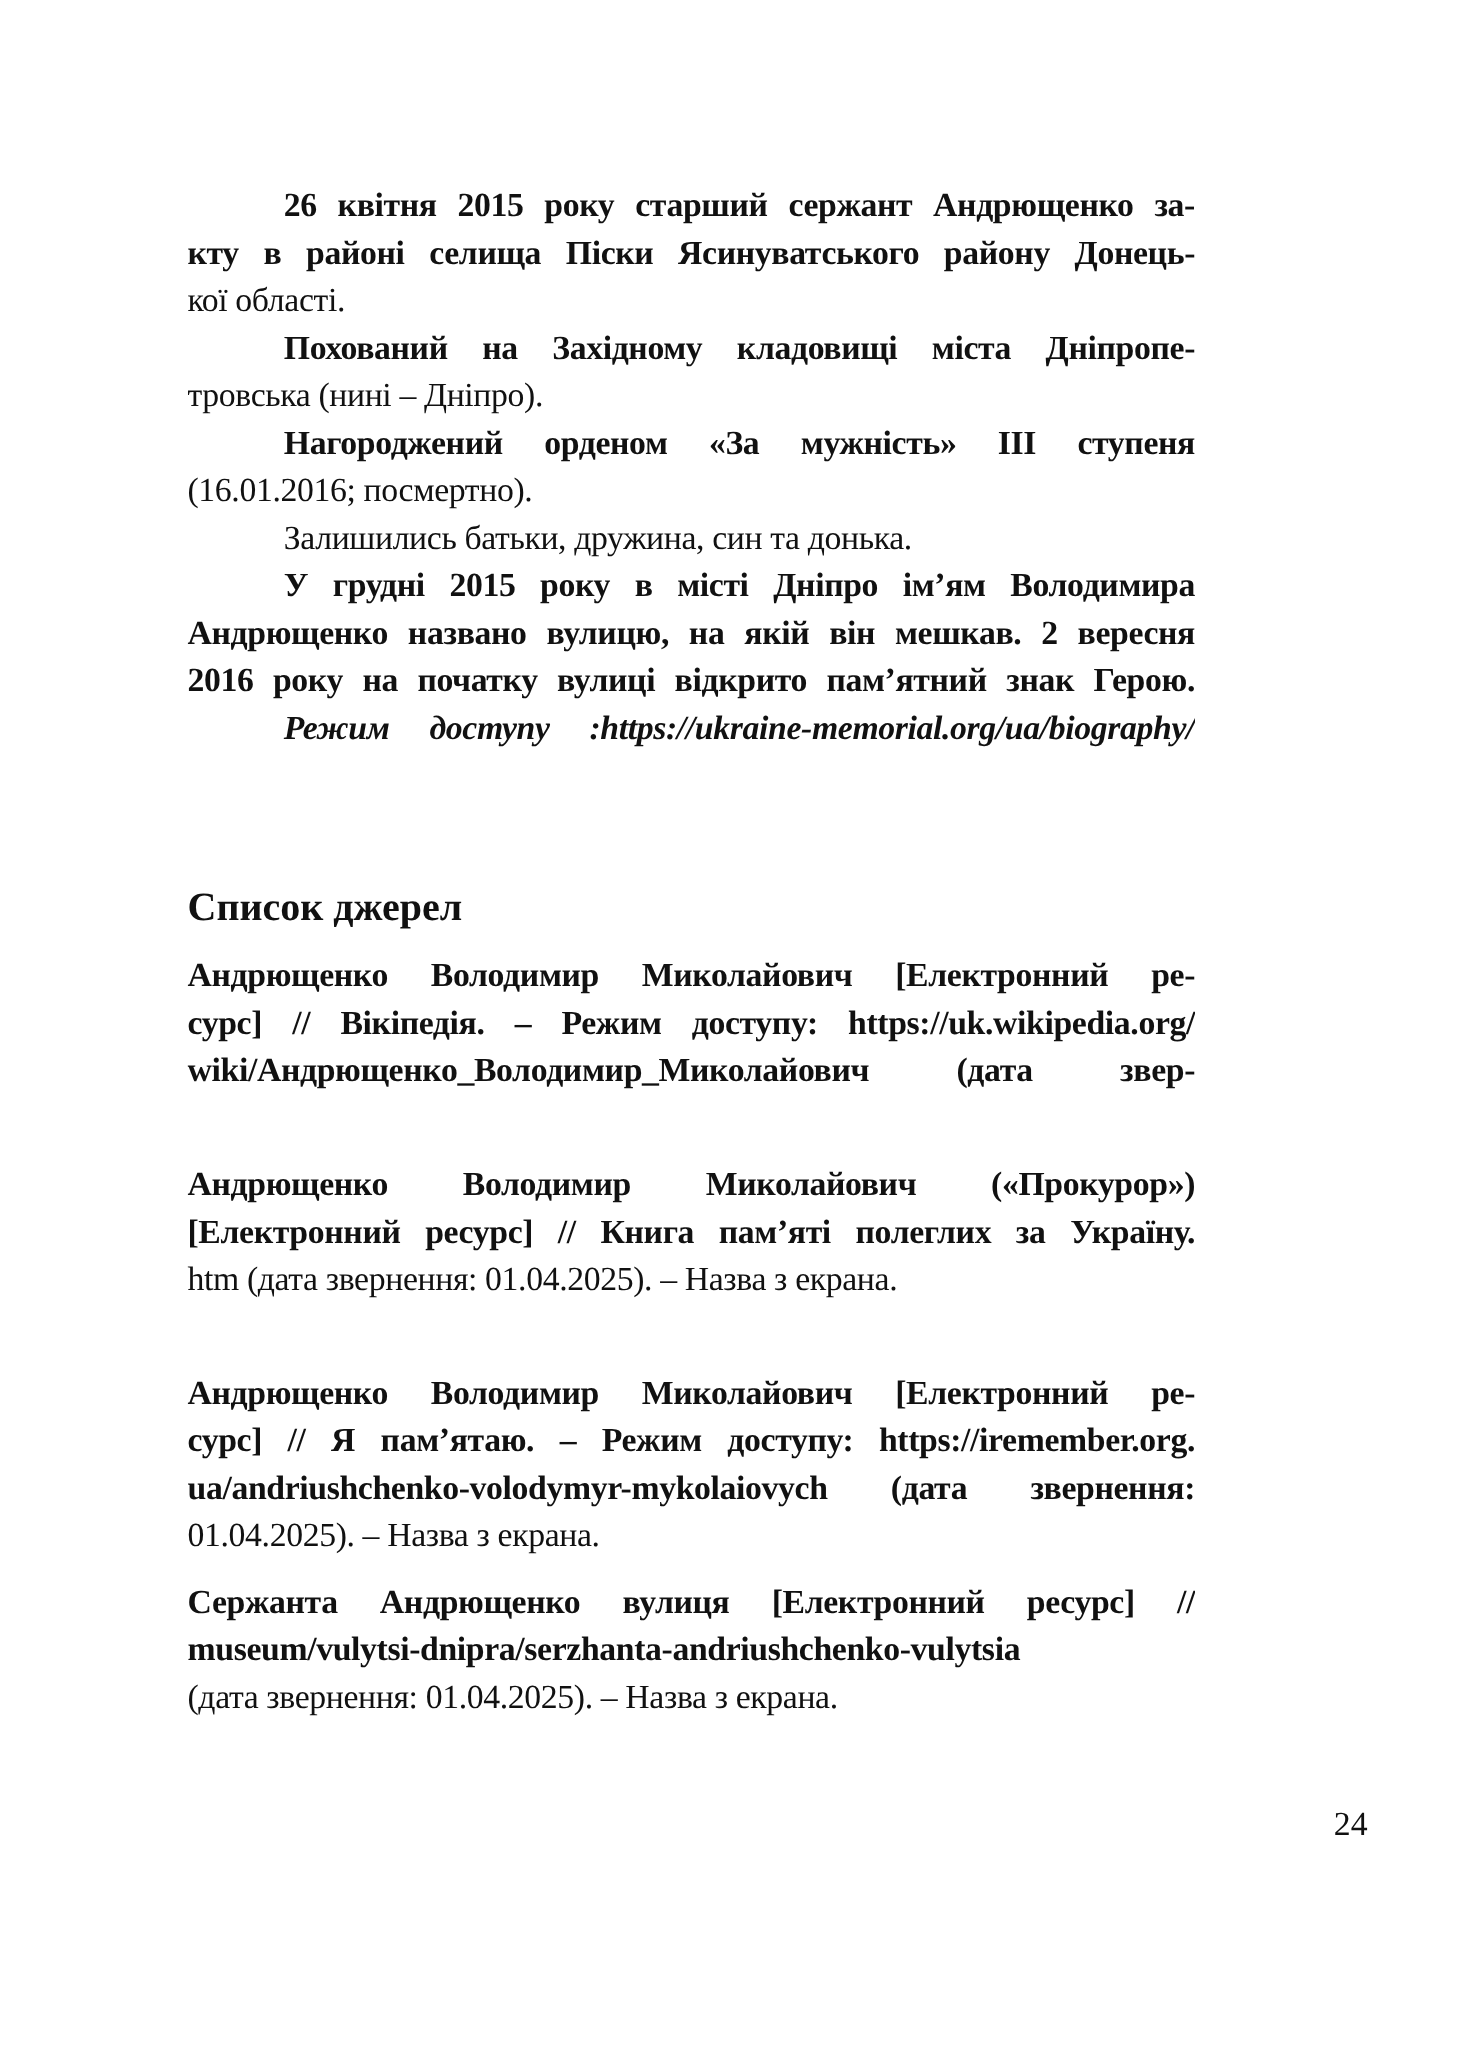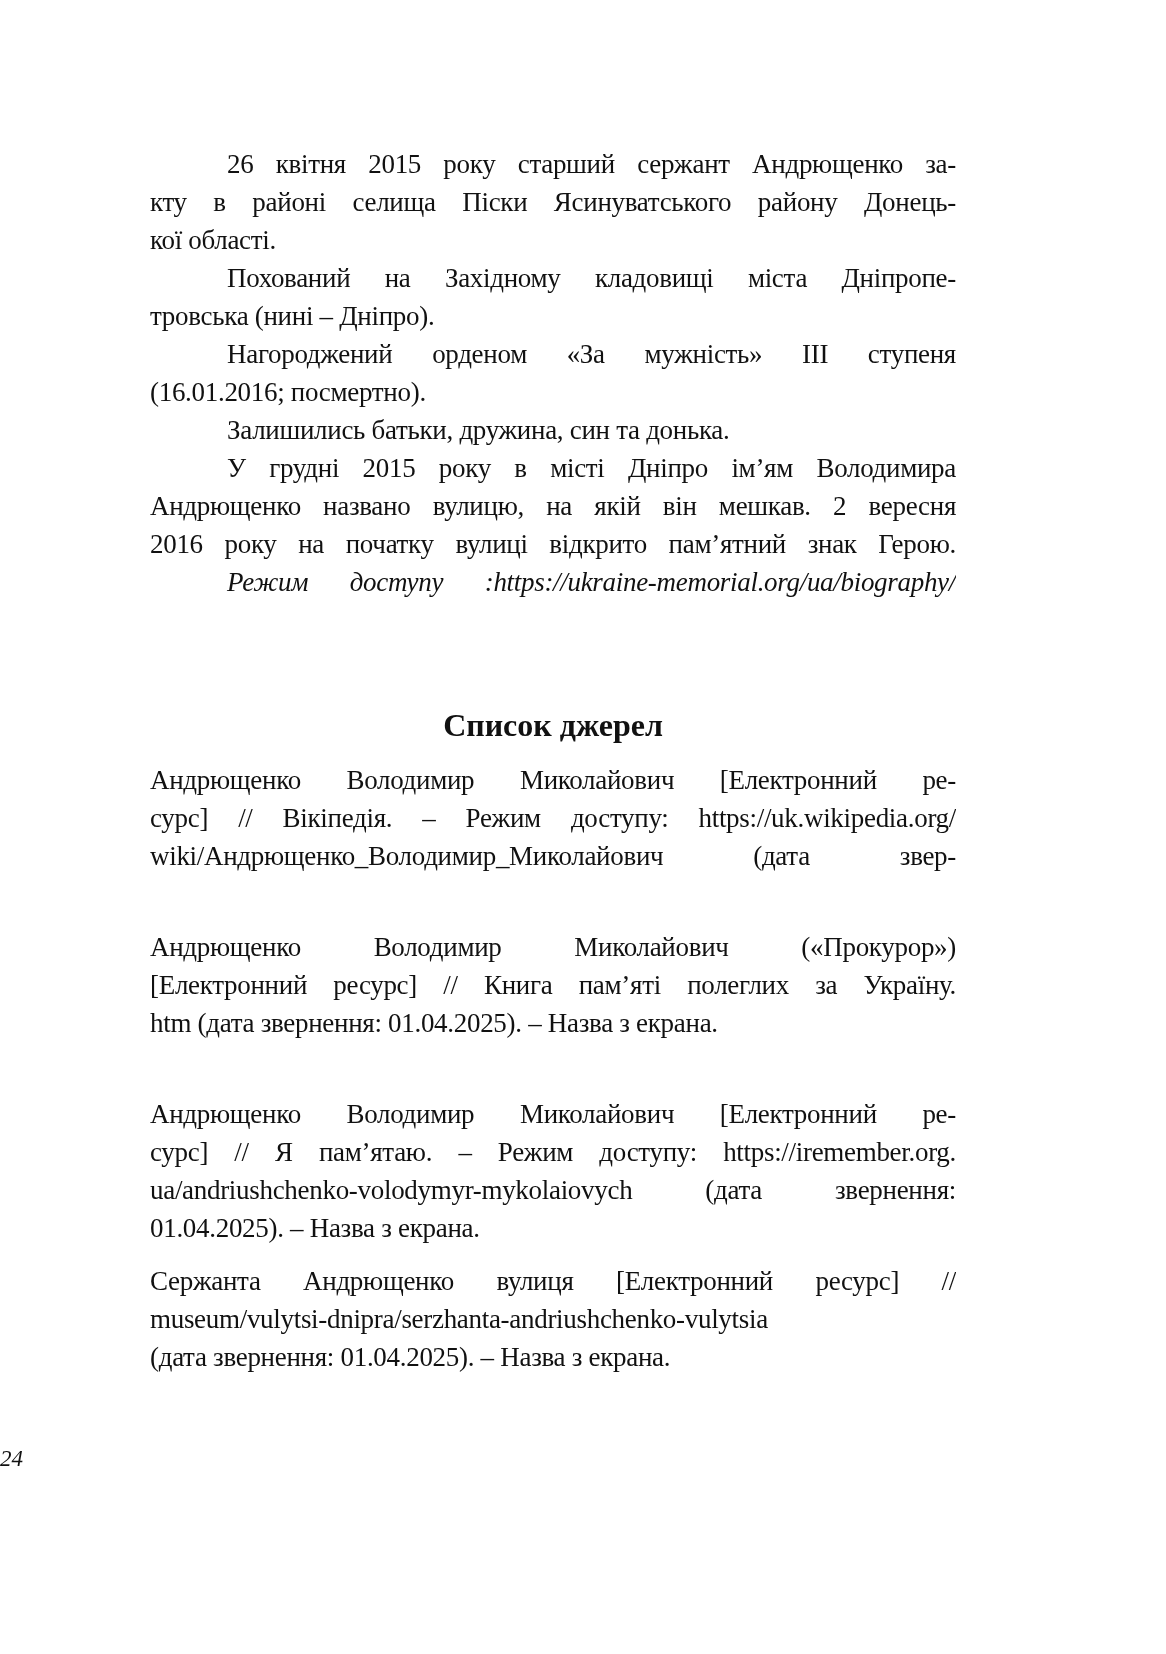--- a/index.html
+++ b/index.html
@@ -9,30 +9,30 @@
       background: #ffffff; color: #111111;
       font-family: "Liberation Serif", serif;
     }
     .block { position: absolute; left: 150px; width: 806px; }
     .line {
       display: block; height: 38px; line-height: 38px;
       font-size: 27px; white-space: nowrap;
       transform-origin: left center;
       letter-spacing: -0.3px;
     }
-    .line.just { text-align: justify; text-align-last: justify; white-space: normal; overflow: hidden; }
+    .line.just { text-align: justify; text-align-last: justify; white-space: normal; overflow: hidden; font-weight: bold; }
     .line.indent { padding-left: 77px; }
     .italic { font-style: italic; }
     .heading {
       position: absolute; left: 150px; width: 806px; top: 700px;
-      text-align: center; font-weight: bold; font-size: 32px; line-height: 50px;
+      text-align: left; font-weight: bold; font-size: 32px; line-height: 50px;
     }
     .page-number {
       position: absolute; left: 0; width: 1094px; top: 1440px;
-      text-align: left; font-size: 23px; line-height: 38px; font-style: italic;
+      text-align: right; font-size: 27px; line-height: 38px;
     }
   </style>
 </head>
 <body>
 
 <div class="page">
 
   <div class="block" style="top:145px;">
     <div>
       <span class="line just indent">26 квітня 2015 року старший сержант Андрющенко за-</span>

